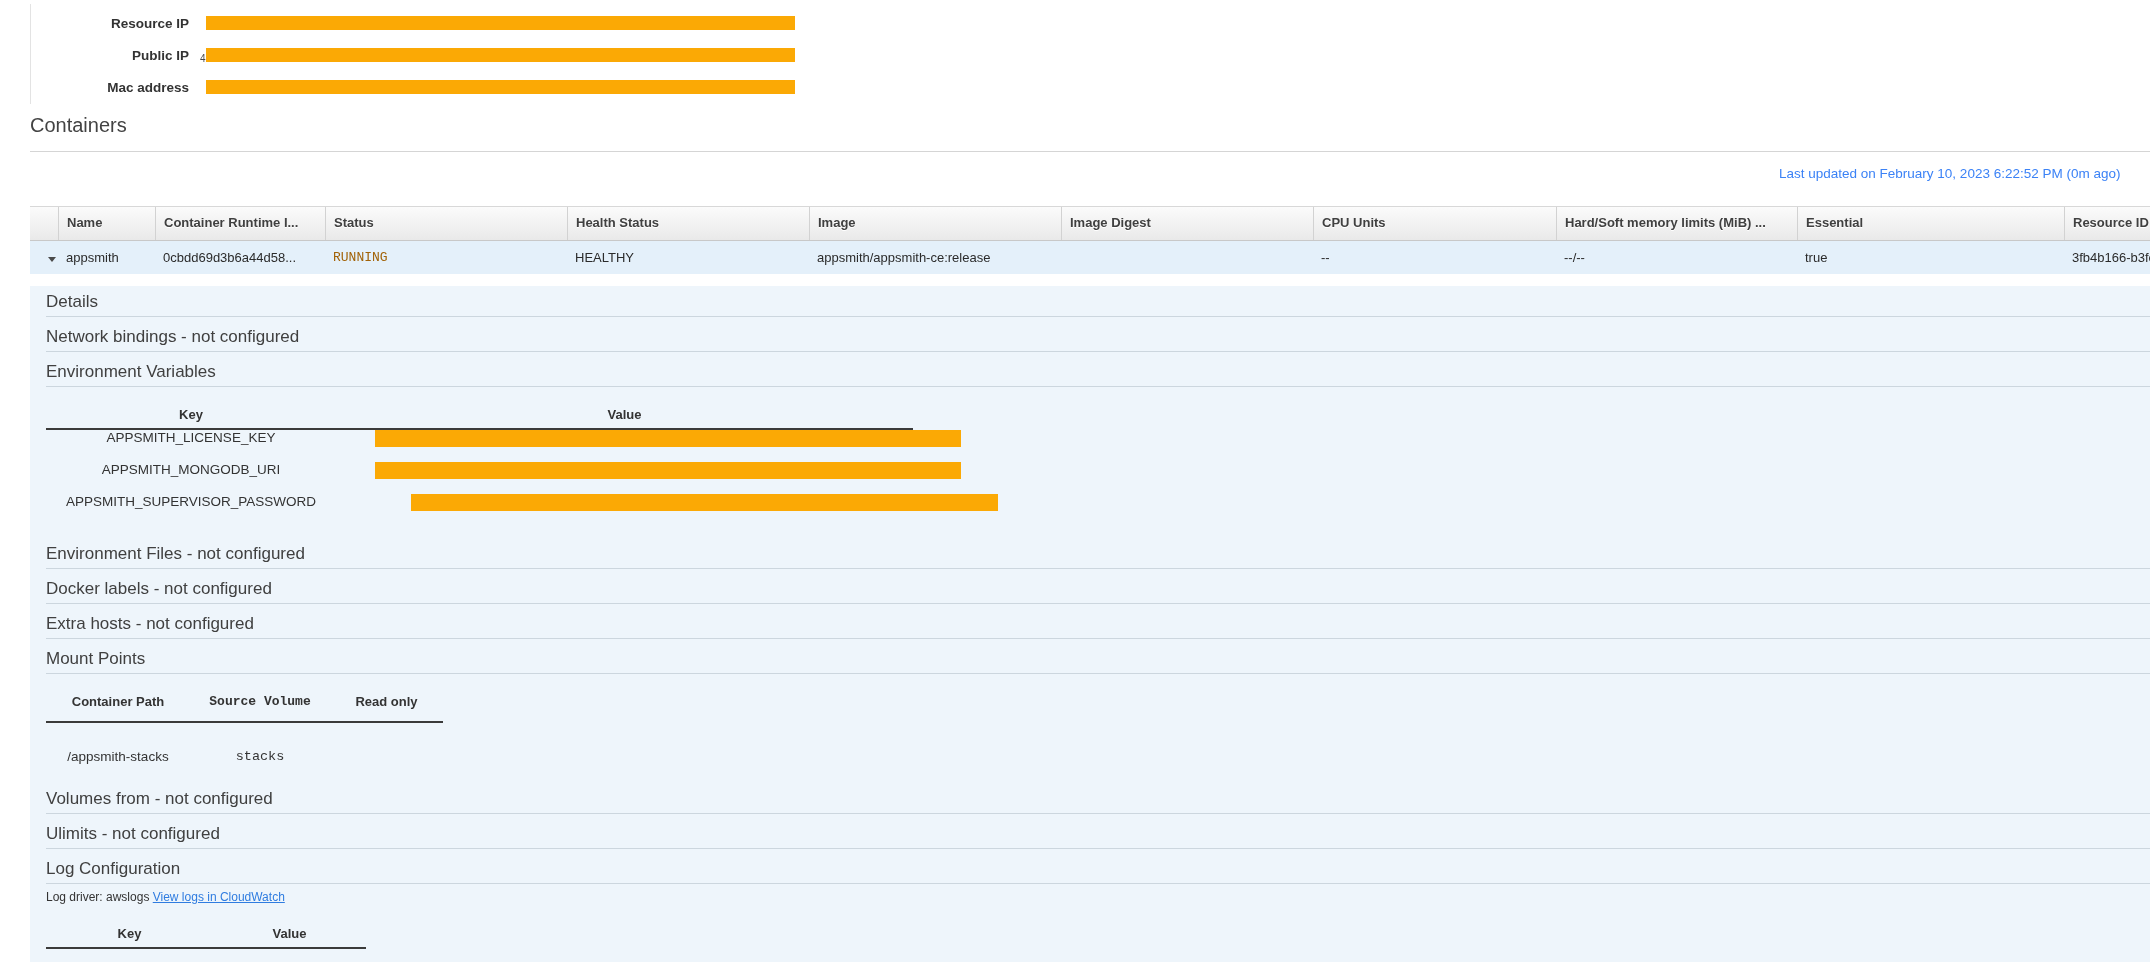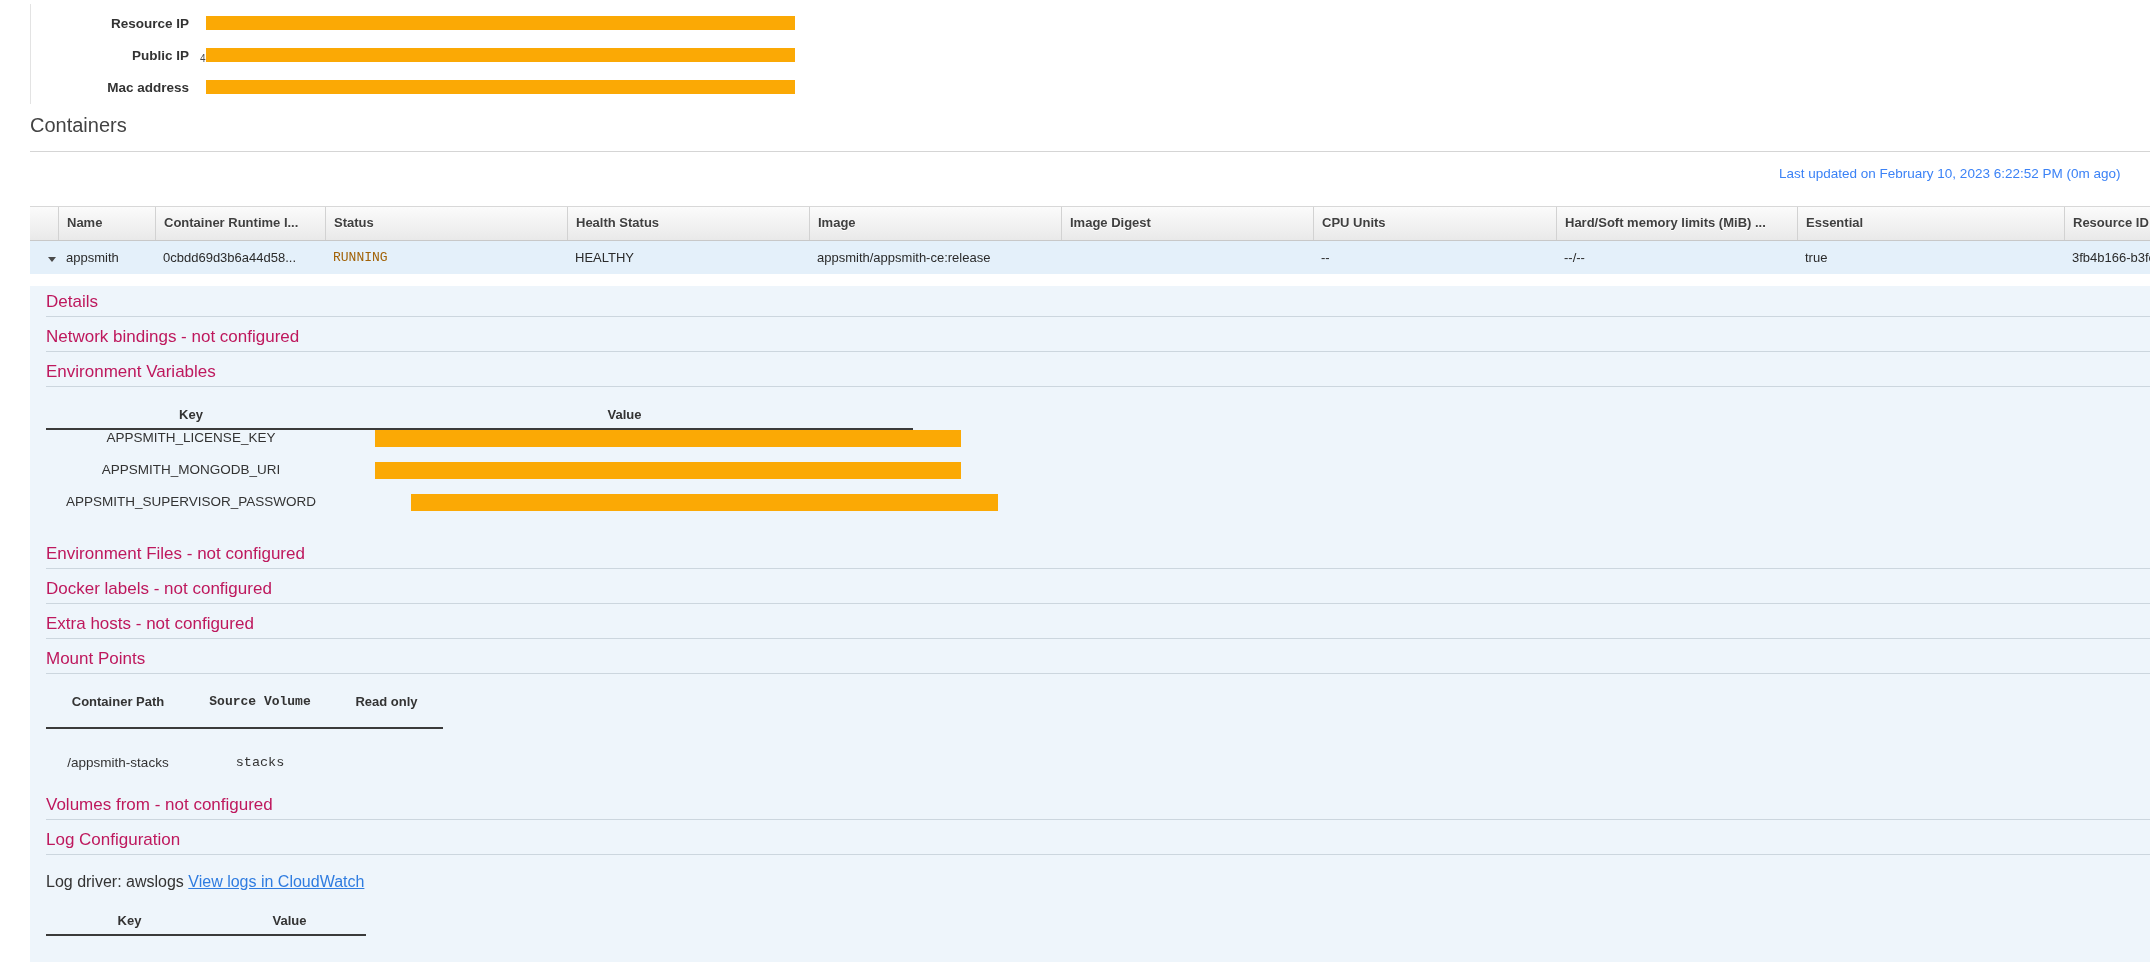--- a/index.html
+++ b/index.html
@@ -29,42 +29,42 @@
   .trow{display:flex;height:33px;background:#e4f0fa;align-items:center;color:#2b2b2b;}
   .td{padding-left:8px;box-sizing:border-box;white-space:nowrap;overflow:hidden;flex:none;}
   .w-exp{width:28px;}.w-name{width:97px;}.w-rt{width:170px;}.w-st{width:242px;}.w-hs{width:242px;}
   .w-img{width:252px;}.w-dg{width:252px;}.w-cpu{width:243px;}.w-mem{width:241px;}.w-ess{width:239px;}.w-res{width:114px;margin-left:28px;}
   .caret{display:inline-block;width:0;height:0;border-left:4px solid transparent;border-right:4px solid transparent;
          border-top:5px solid #4a4a4a;margin-left:10px;cursor:pointer;}
   .running{color:#a16207;font-family:Liberation Mono, monospace;}
   
   .panel{position:absolute;left:30px;top:286px;width:2120px;height:676px;background:#eef5fb;overflow:hidden;}
   .dsec{margin:10px 0 0 16px;padding-bottom:4px;border-bottom:1px solid #ccd6de;
-        font-size:17px;line-height:20px;color:#be185d;}
+        font-size:17px;line-height:20px;color:#404040;}
   .dsec.first{margin-top:6px;}
   .dsec.after-table{margin-top:18px;}
   
   .env-table{margin:20px 0 0 16px;width:867px;font-size:13.5px;color:#333;}
   .env-head{display:flex;font-weight:bold;font-size:13px;padding-bottom:6px;border-bottom:2px solid #3a3a3a;}
   .env-head .k{width:290px;text-align:center;flex:none;}
   .env-head .v{flex:1;text-align:center;}
   .env-row{display:flex;align-items:flex-start;height:32px;}
   .env-row .k{width:290px;text-align:center;flex:none;}
   .envbar{height:17px;background:#fba905;flex:none;}
   .envbar.a{margin-left:39px;width:586px;}
   .envbar.b{margin-left:75px;width:587px;}
   
   .mt-table{margin:20px 0 0 16px;width:397px;font-size:13.5px;color:#333;}
-  .mt-head{display:flex;font-weight:bold;font-size:13px;padding-bottom:18px;border-bottom:2px solid #3a3a3a;}
+  .mt-head{display:flex;font-weight:bold;font-size:13px;padding-bottom:12px;border-bottom:2px solid #3a3a3a;}
   .mt-row{display:flex;align-items:center;height:30px;margin-top:18px;justify-content:center;}
   .mt-c1{width:144px;text-align:center;flex:none;}
   .mt-c2{width:140px;text-align:center;flex:none;font-family:Liberation Mono, monospace;}
   .mt-c3{width:113px;text-align:center;flex:none;}
   
-  .logline{margin:18px 0 0 16px;font-size:16px;color:#333;}
+  .logline{margin:6px 0 0 16px;font-size:12px;color:#333;}
   .loglink{color:#2f7ce0;text-decoration:underline;cursor:pointer;}
   .kv-table{margin:22px 0 0 16px;width:320px;font-size:13px;color:#333;}
   .kv-head{display:flex;font-weight:bold;padding-bottom:6px;border-bottom:2px solid #3a3a3a;}
   .kv-c1{width:167px;text-align:center;flex:none;}
   .kv-c2{width:153px;text-align:center;flex:none;}
 </style>
 </head>
 <body>
 
 <div class="attrs">
@@ -159,20 +159,21 @@
     </div>
     <div class="mt-row">
       <div class="mt-c1">/appsmith-stacks</div>
       <div class="mt-c2">stacks</div>
       <div class="mt-c3"></div>
     </div>
   </div>
 
   <div class="dsec after-table">Volumes from - not configured</div>
 
+  <div class="dsec">Ulimits - not configured</div>
 
   <div class="dsec">Log Configuration</div>
 
   <div class="logline">
     <span>Log driver: awslogs</span>
     <a class="loglink">View logs in CloudWatch</a>
   </div>
 
   <div class="kv-table">
     <div class="kv-head">

